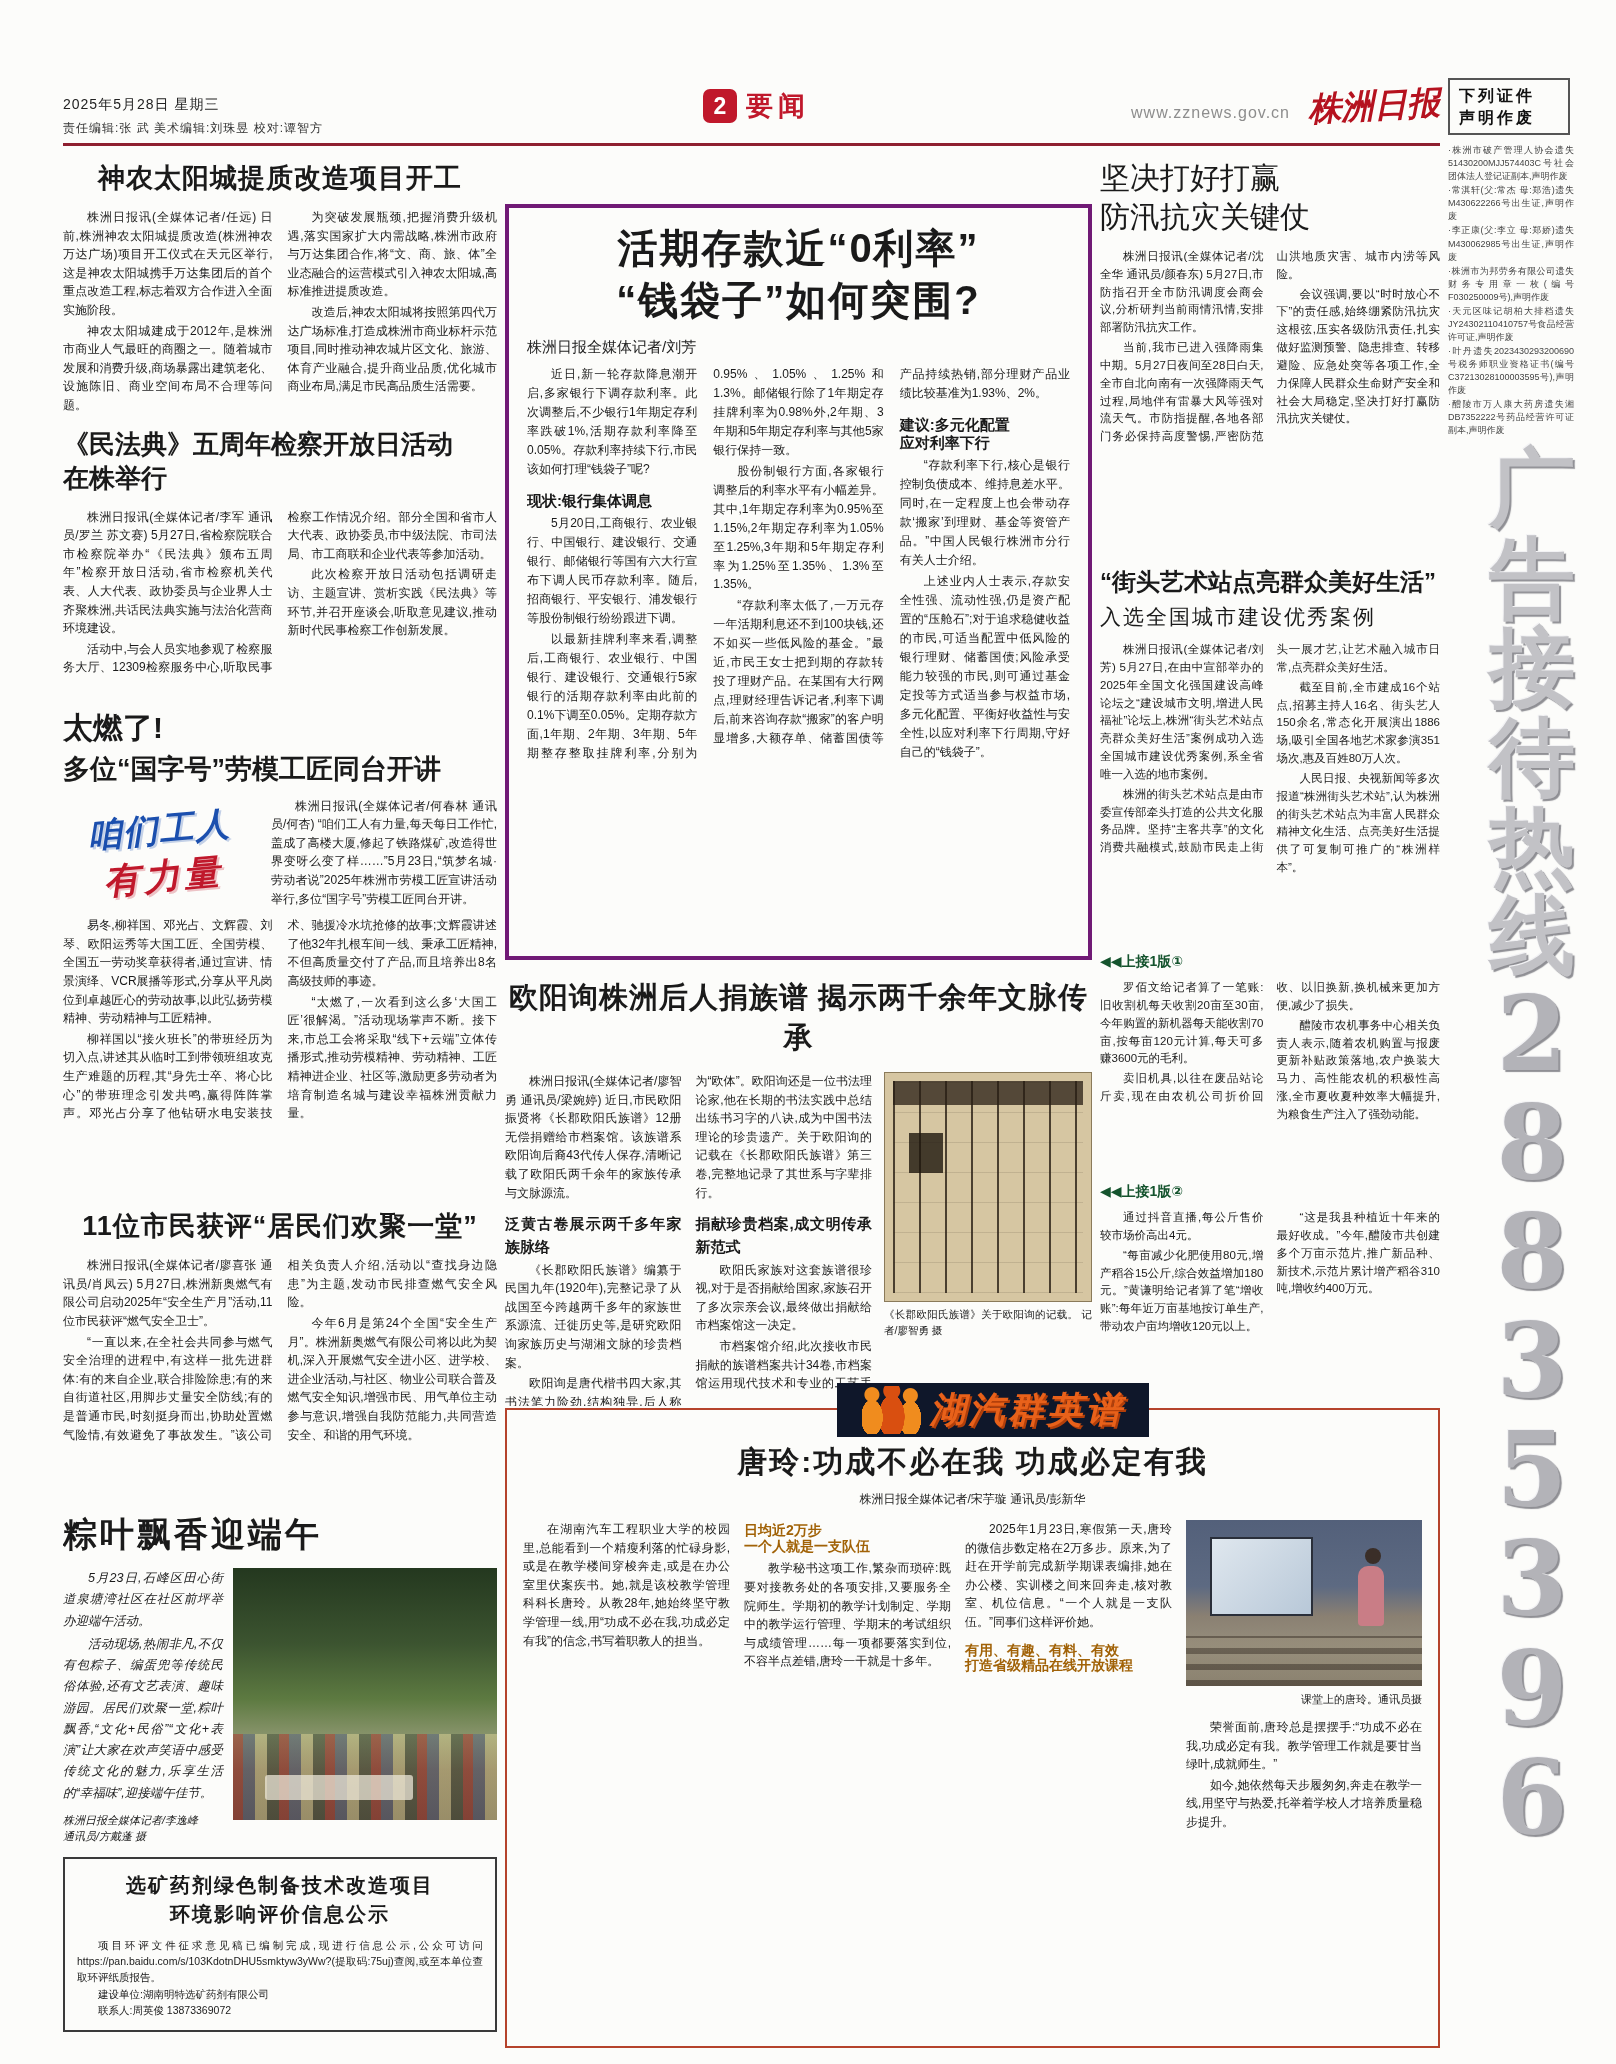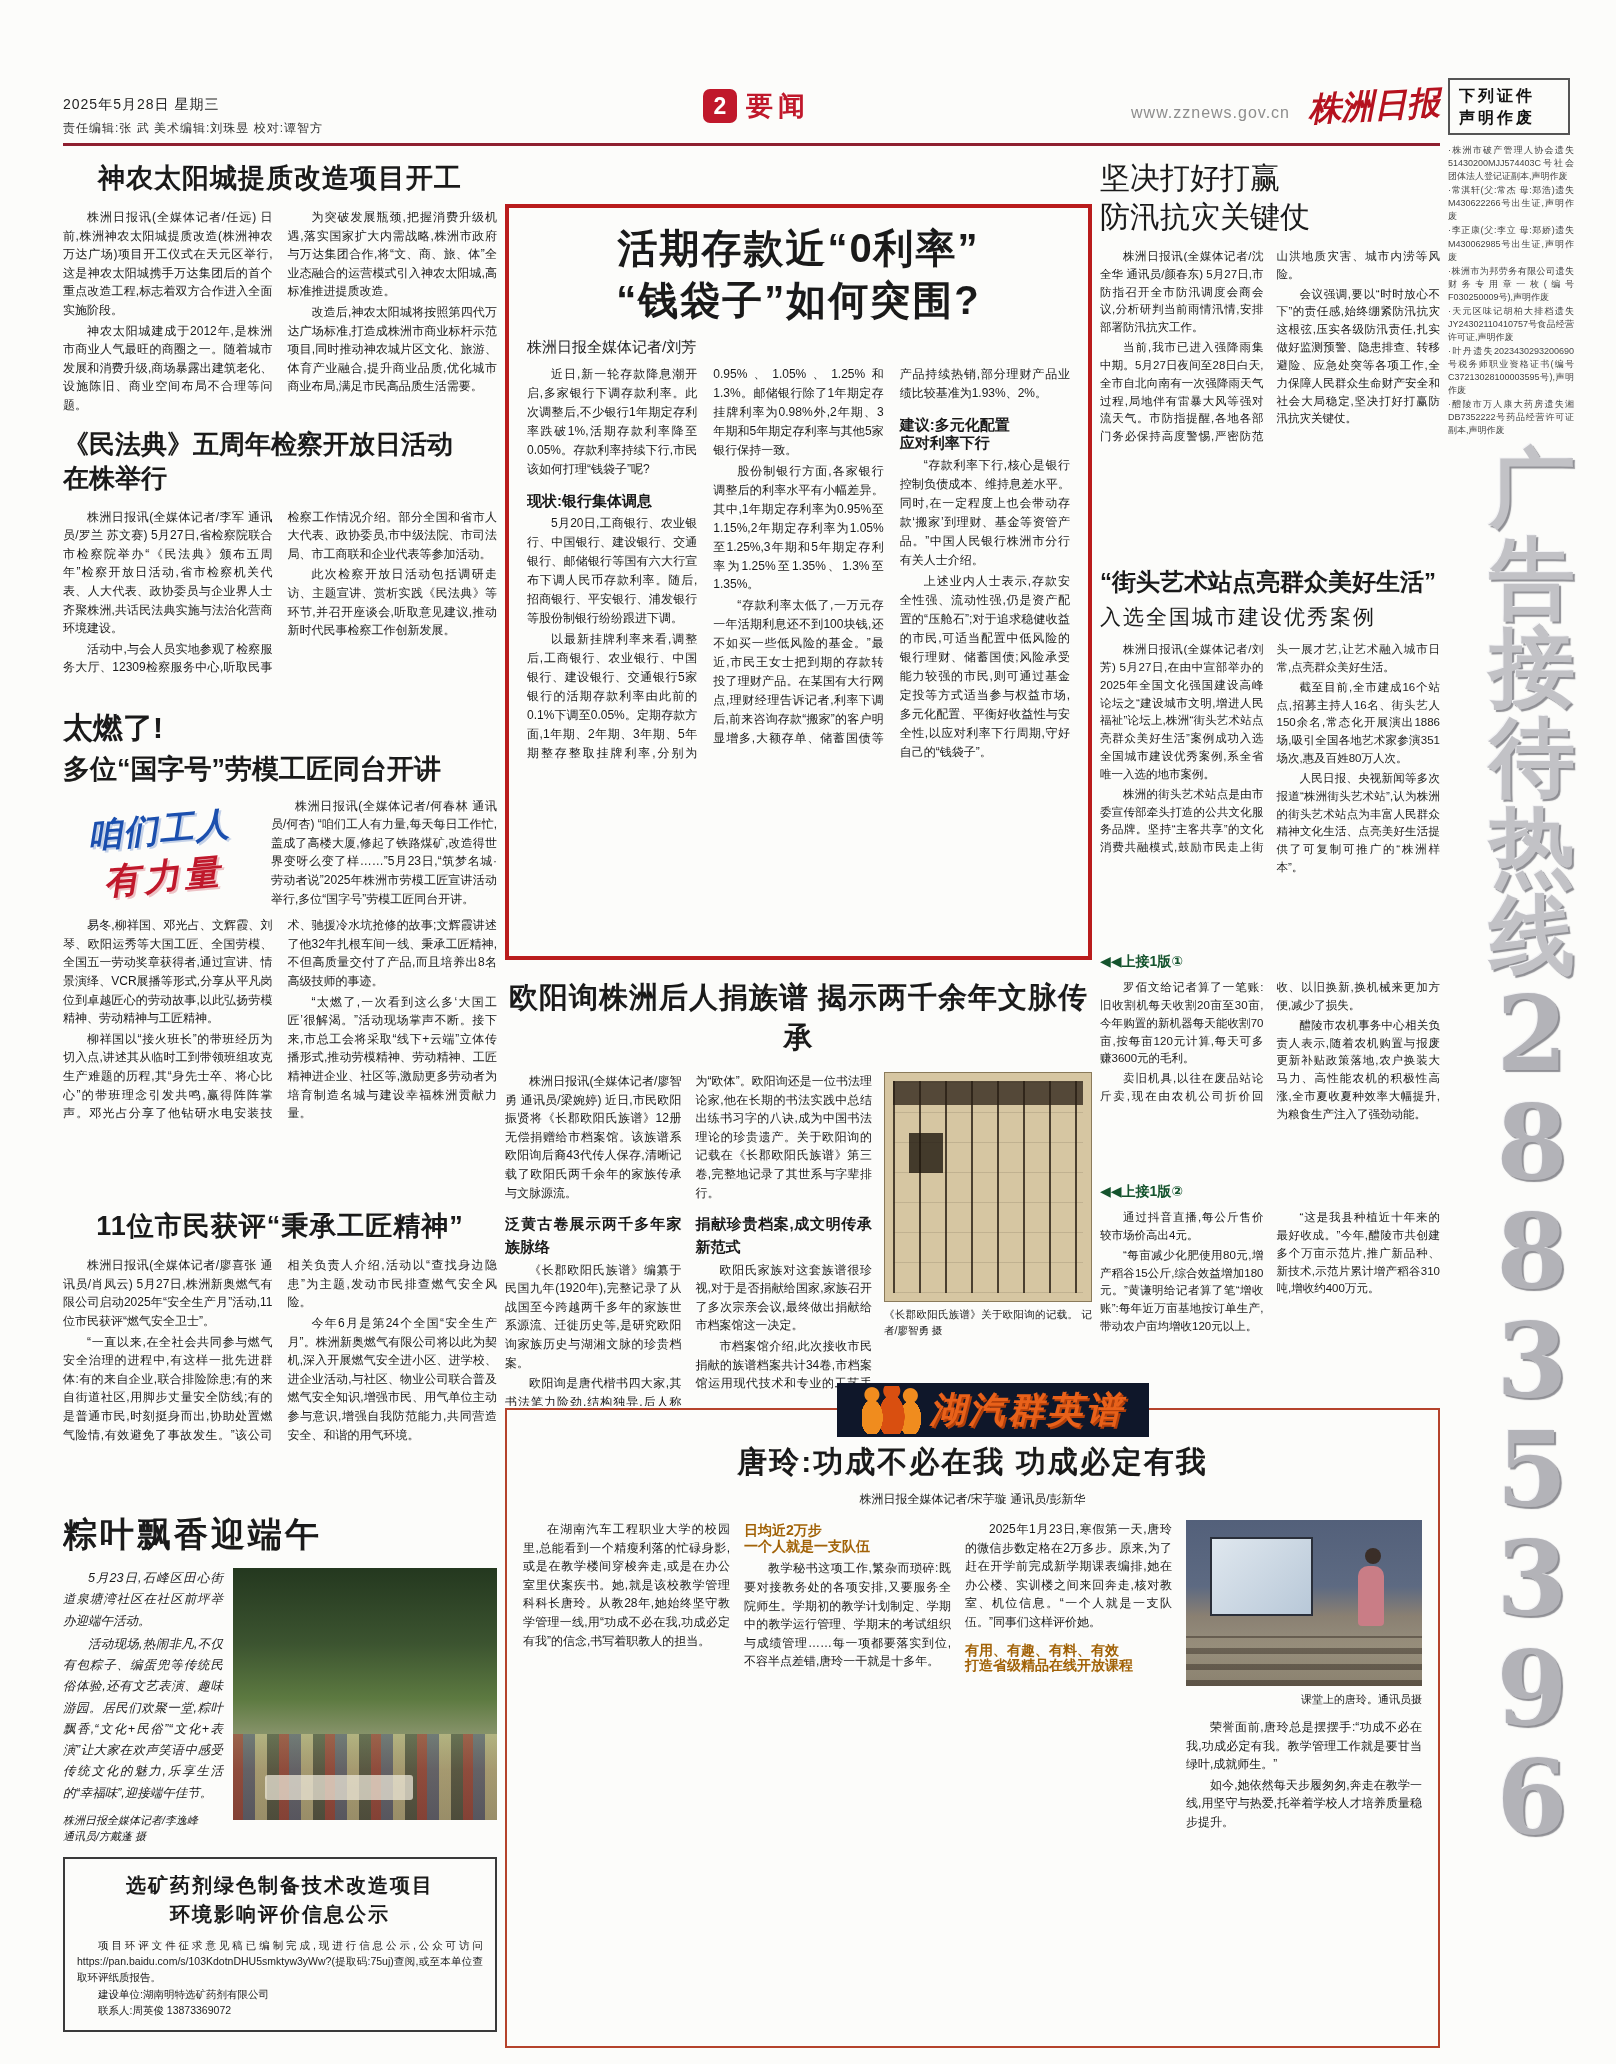--- a/index.html
+++ b/index.html
@@ -55,21 +55,21 @@
       rgba(220,210,150,.5) 22px 34px, rgba(70,80,60,.5) 34px 46px); }
   .photo-duanwu .tbl { position:absolute; left:12%; bottom:8%; width:56%; height:10%;
     background:rgba(235,230,215,.75); border-radius:3px; }
   .a6-box { margin-top:12px; border:2px solid #3a3a3a; padding:12px; }
   .a6-title { font-size:20px; font-weight:bold; text-align:center; letter-spacing:2px; line-height:1.45; }
   .a6-body { margin-top:8px; font-size:10.5px; line-height:1.55; }
   .a6-body p { text-indent:2em; text-align:justify; }
 
   
   .col-mid { position:absolute; left:505px; top:152px; width:587px; height:1254px; overflow:hidden; }
-  .main-box { margin-top:52px; border:4px solid #b91c1c; padding:14px 18px; height:756px; overflow:hidden; }
+  .main-box { margin-top:52px; border:4px solid #701a75; padding:14px 18px; height:756px; overflow:hidden; }
   .main-hl { text-align:center; font-size:40px; font-weight:bold; letter-spacing:2px; line-height:1.3; }
   .main-byline { font-size:15px; margin:12px 0 8px; color:#222; }
   .main-body { column-count:3; column-gap:16px; font-size:12px; line-height:1.58; height:548px; overflow:hidden; }
   .main-body p { text-indent:2em; text-align:justify; margin-bottom:2px; }
   .sub-center { font-weight:bold; font-size:15px; text-align:center; text-indent:0 !important; margin:10px 0; }
   .oy { margin-top:18px; }
   .oy-headline { text-align:center; font-size:29px; font-weight:bold; letter-spacing:1px; }
   .oy-row { display:flex; gap:12px; margin-top:14px; }
   .oy-text { flex:1; column-count:2; column-gap:14px; font-size:12px; line-height:1.55; height:356px; overflow:hidden; }
   .oy-text p { text-indent:2em; text-align:justify; margin-bottom:2px; }
@@ -193,21 +193,21 @@
       </div>
     </div>
     <div class="cols2 a3-body">
       <p>易冬,柳祥国、邓光占、文辉霞、刘琴、欧阳运秀等大国工匠、全国劳模、全国五一劳动奖章获得者,通过宣讲、情景演绎、VCR展播等形式,分享从平凡岗位到卓越匠心的劳动故事,以此弘扬劳模精神、劳动精神与工匠精神。</p>
       <p>柳祥国以“接火班长”的带班经历为切入点,讲述其从临时工到带领班组攻克生产难题的历程,其“身先士卒、将心比心”的带班理念引发共鸣,赢得阵阵掌声。邓光占分享了他钻研水电安装技术、驰援冷水坑抢修的故事;文辉霞讲述了他32年扎根车间一线、秉承工匠精神,不但高质量交付了产品,而且培养出8名高级技师的事迹。</p>
       <p>“太燃了,一次看到这么多‘大国工匠’很解渴。”活动现场掌声不断。接下来,市总工会将采取“线下+云端”立体传播形式,推动劳模精神、劳动精神、工匠精神进企业、社区等,激励更多劳动者为培育制造名城与建设幸福株洲贡献力量。</p>
     </div>
   </div>
 
   <div class="art">
-    <div class="a4-headline">11位市民获评“秉承工匠精神”</div>
+    <div class="a4-headline">11位市民获评“居民们欢聚一堂”</div>
     <div class="cols2 a4-body">
       <p>株洲日报讯(全媒体记者/廖喜张 通讯员/肖凤云) 5月27日,株洲新奥燃气有限公司启动2025年“安全生产月”活动,11位市民获评“燃气安全卫士”。</p>
       <p>“一直以来,在全社会共同参与燃气安全治理的进程中,有这样一批先进群体:有的来自企业,联合排险除患;有的来自街道社区,用脚步丈量安全防线;有的是普通市民,时刻挺身而出,协助处置燃气险情,有效避免了事故发生。”该公司相关负责人介绍,活动以“查找身边隐患”为主题,发动市民排查燃气安全风险。</p>
       <p>今年6月是第24个全国“安全生产月”。株洲新奥燃气有限公司将以此为契机,深入开展燃气安全进小区、进学校、进企业活动,与社区、物业公司联合普及燃气安全知识,增强市民、用气单位主动参与意识,增强自我防范能力,共同营造安全、和谐的用气环境。</p>
     </div>
   </div>
 
   <div class="art">
     <div class="a5-headline">粽叶飘香迎端午</div>
     <div class="a5-row">

